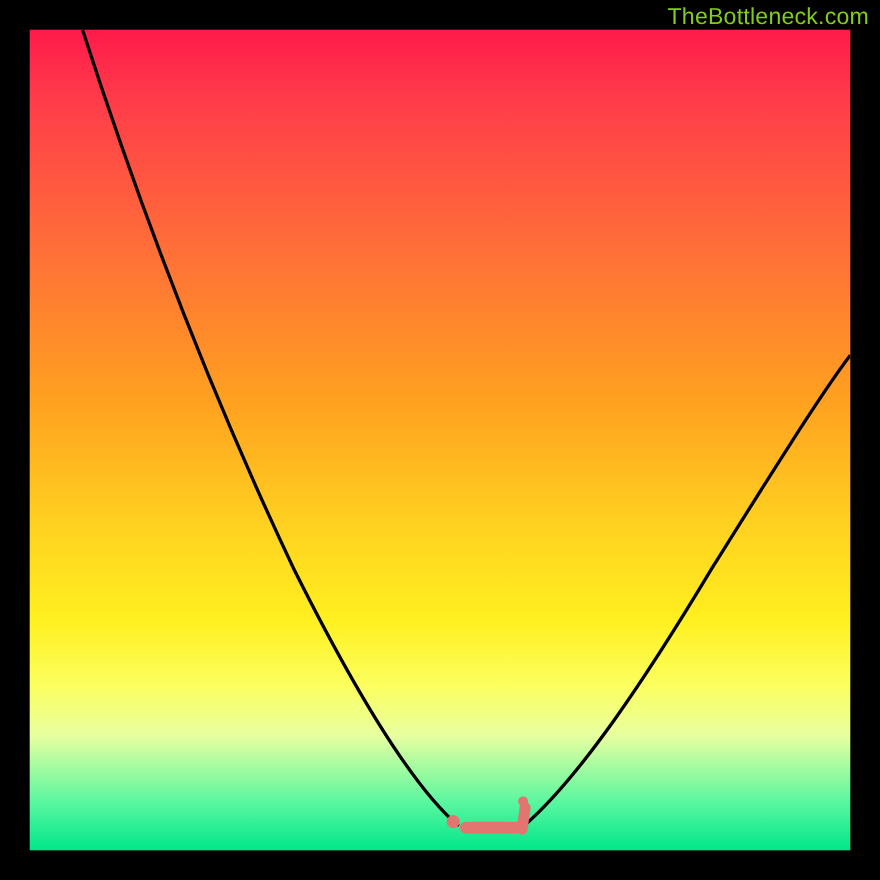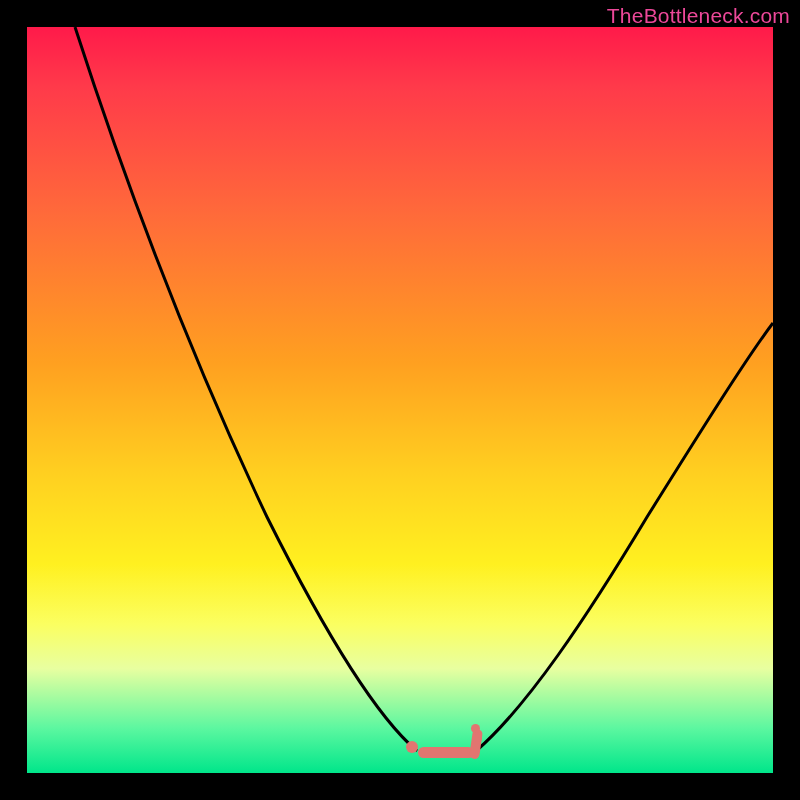--- a/index.html
+++ b/index.html
@@ -26,21 +26,21 @@
       #fff020 72%,
       #fbff60 80%,
       #e8ffa0 86%,
       #5cf7a0 94%,
       #00e68a 100%);
   }
   .watermark {
     position: absolute;
     top: 4px;
     right: 10px;
-    color: #ec4899;
+    color: #84cc16;
     font-size: 21px;
     font-weight: 500;
     letter-spacing: 0.2px;
     z-index: 5;
   }
   svg.curve {
     position: absolute;
     left: 0;
     top: 0;
     width: 746px;

